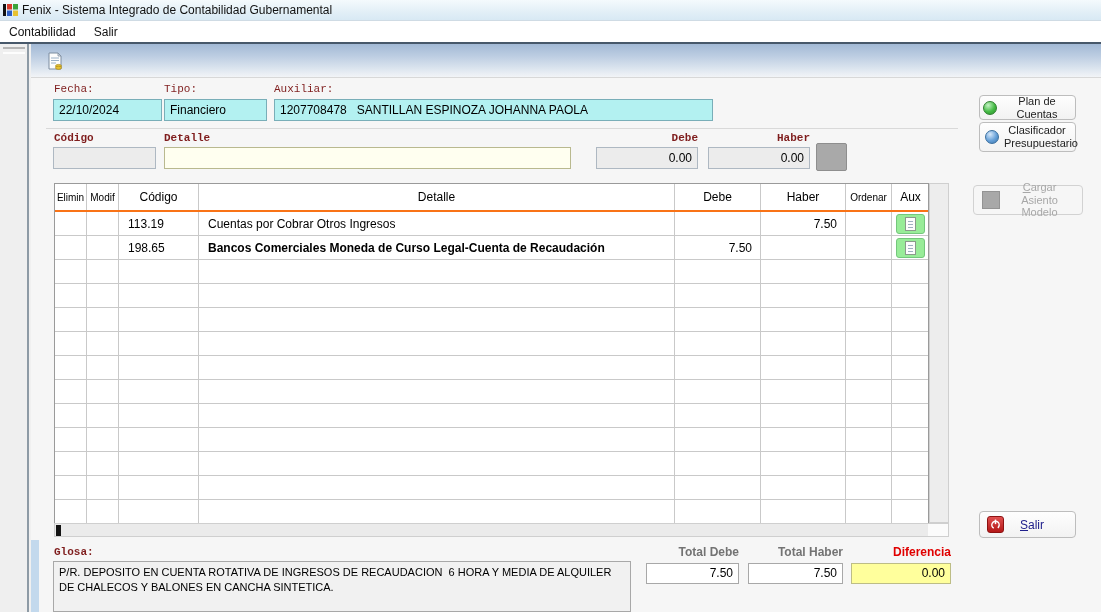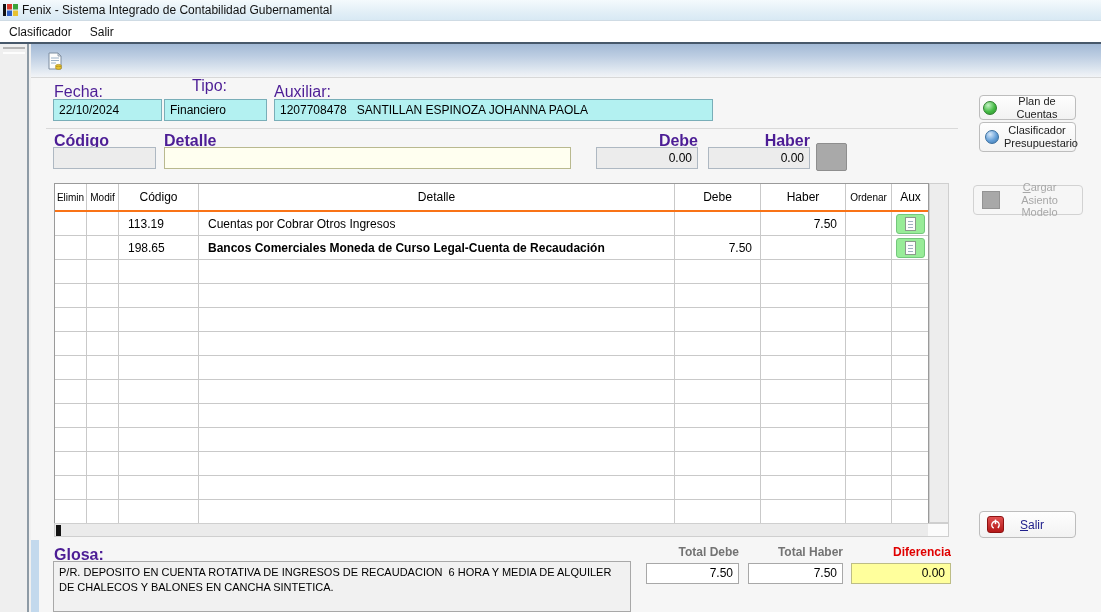--- a/index.html
+++ b/index.html
@@ -30,21 +30,21 @@
   
   .main { position:absolute; left:31px; top:44px; width:1070px; height:568px; background:#f6f6f6; }
 
   .toolbar { position:absolute; left:0; top:0; width:1070px; height:34px;
              background:linear-gradient(180deg,#a2b9d5 0%,#bfcfe3 40%,#dfe7f0 78%,#f2f4f7 100%);
              border-bottom:1px solid #d8d8d8; }
   .tb-btn { position:absolute; left:13px; top:6px; width:22px; height:22px; display:flex;
             align-items:center; justify-content:center; border-radius:2px; }
 
   
-  .lbl  { position:absolute; font-size:16px; color:#4c1d95; white-space:pre; }
+  .lbl  { position:absolute; font-size:11px; color:#7f1d1d; white-space:pre;font-family:Liberation Mono, monospace; }
   .lbl.bold { font-weight:bold; }
   .field { position:absolute; height:22px; font-size:12px; line-height:20px; padding:0 5px;
            color:#000; background:#fff; border:1px solid #a8a8a8; white-space:pre; overflow:hidden; }
   .field.cyan  { background:#b3f1f1; border:1px solid #79aeb8; }
   .field.ivory { background:#fffff0; border:1px solid #b9b98f; }
   .field.gray  { background:#ececec; border:1px solid #aeb8c2; }
   .field.right { text-align:right; }
   .field.yellow{ background:#ffff9c; border:1px solid #bdbd86; }
   .hsep { position:absolute; left:15px; top:84px; width:912px; height:1px; background:#d9d9d9; }
 
@@ -109,21 +109,21 @@
       <rect x="0" y="1" width="3" height="12" fill="#111"></rect>
       <rect x="4" y="1" width="5" height="5.5" fill="#d83b2a"></rect>
       <rect x="10" y="1" width="5" height="5.5" fill="#3aa33a"></rect>
       <rect x="4" y="7.5" width="5" height="5.5" fill="#2f5fc4"></rect>
       <rect x="10" y="7.5" width="5" height="5.5" fill="#e8c231"></rect>
     </svg>
     <span class="title-text">Fenix - Sistema Integrado de Contabilidad Gubernamental</span>
   </div>
 
   <div class="menubar">
-    <span class="menu-item">Clasificador</span>
+    <span class="menu-item">Contabilidad</span>
     <span class="menu-item">Salir</span>
   </div>
 
   <div class="win-sep"></div>
 
   <div class="left-rail">
     <div class="rail-grip"></div>
   </div>
 
   <div class="main">
@@ -138,21 +138,21 @@
           <line x1="5" y1="11" x2="10" y2="11" stroke="#9ab0c6" stroke-width="1"></line>
           <ellipse cx="12.5" cy="14" rx="3" ry="1.6" fill="#e8c231" stroke="#a8881a" stroke-width="0.7"></ellipse>
           <ellipse cx="12.5" cy="15.8" rx="3" ry="1.6" fill="#e8c231" stroke="#a8881a" stroke-width="0.7"></ellipse>
         </svg>
       </div>
     </div>
 
     <span class="lbl" style="left:23px; top:39px;">Fecha:</span>
     <div class="field cyan" style="left:22px; top:55px; width:109px;">22/10/2024</div>
 
-    <span class="lbl" style="left:133px; top:33px;margin-left:28px;">Tipo:</span>
+    <span class="lbl" style="left:133px; top:39px;">Tipo:</span>
     <div class="field cyan" style="left:133px; top:55px; width:103px;">Financiero</div>
 
     <span class="lbl" style="left:243px; top:39px;">Auxiliar:</span>
     <div class="field cyan" style="left:243px; top:55px; width:439px;">1207708478   SANTILLAN ESPINOZA JOHANNA PAOLA</div>
 
     <div class="hsep"></div>
 
     <span class="lbl bold" style="left:23px; top:88px;">Código</span>
     <div class="field gray" style="left:22px; top:103px; width:103px;"></div>
 

